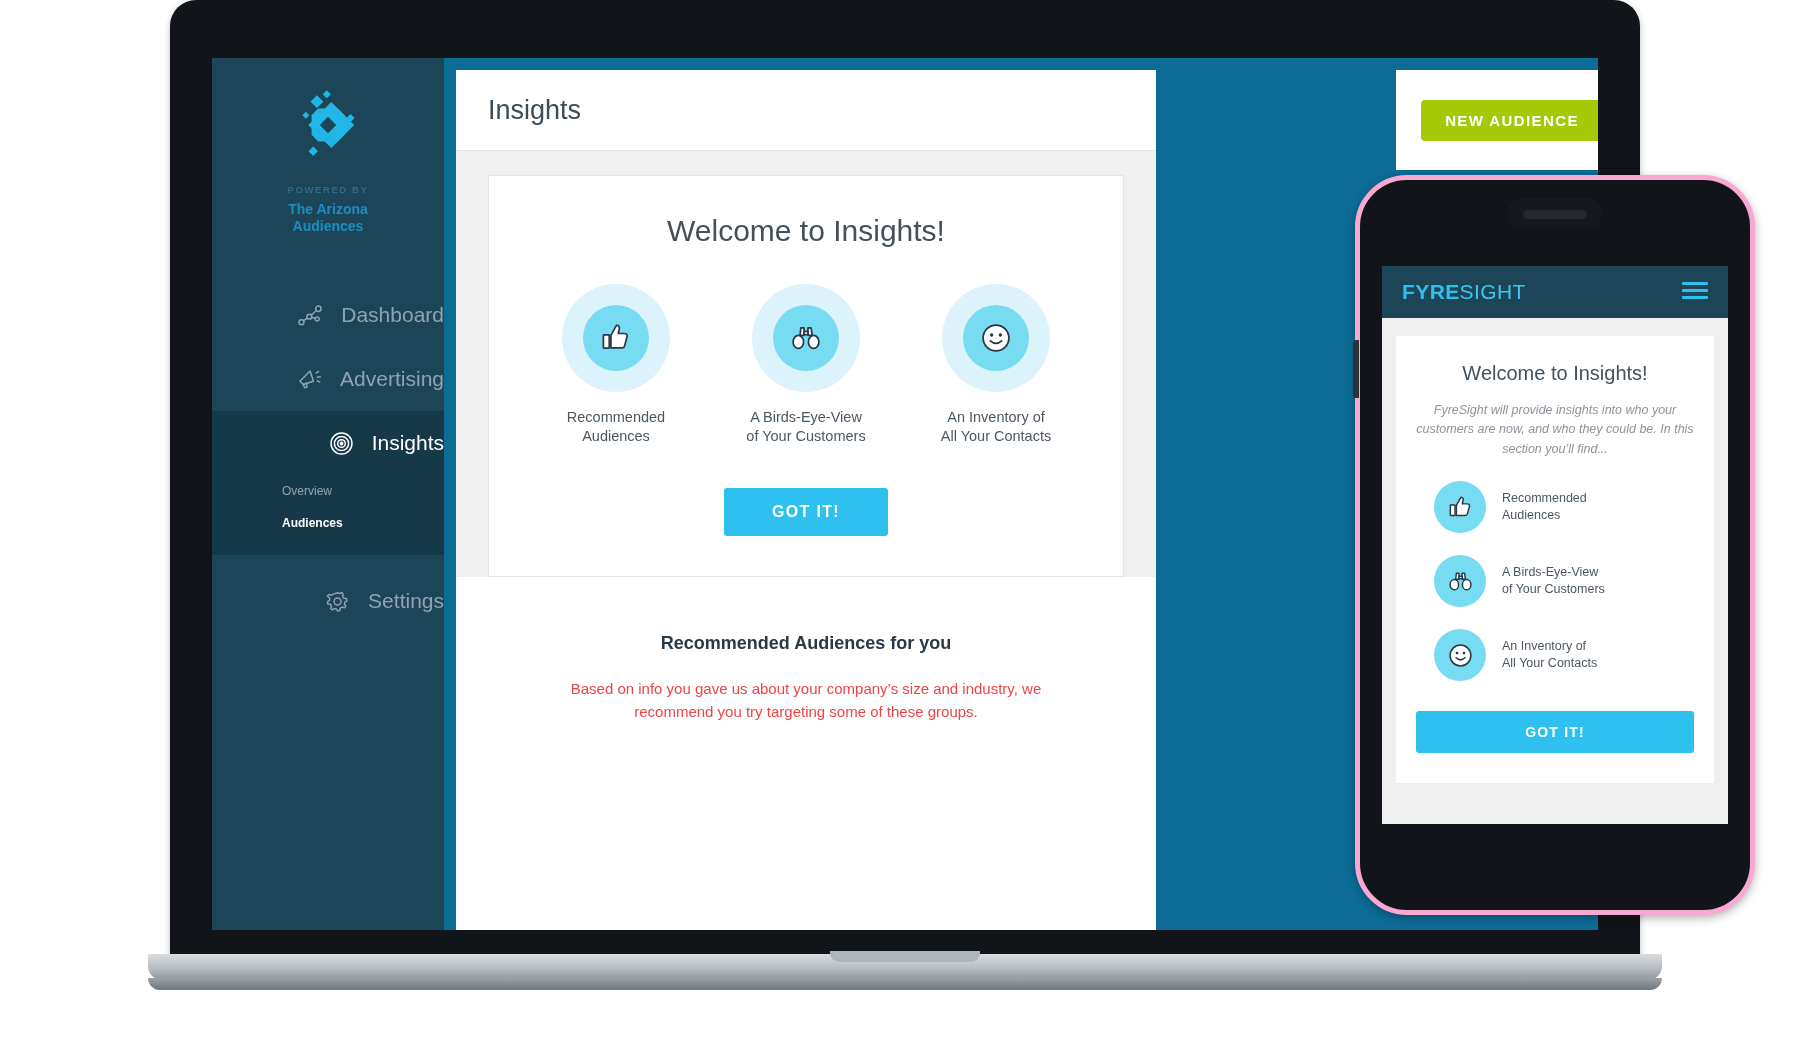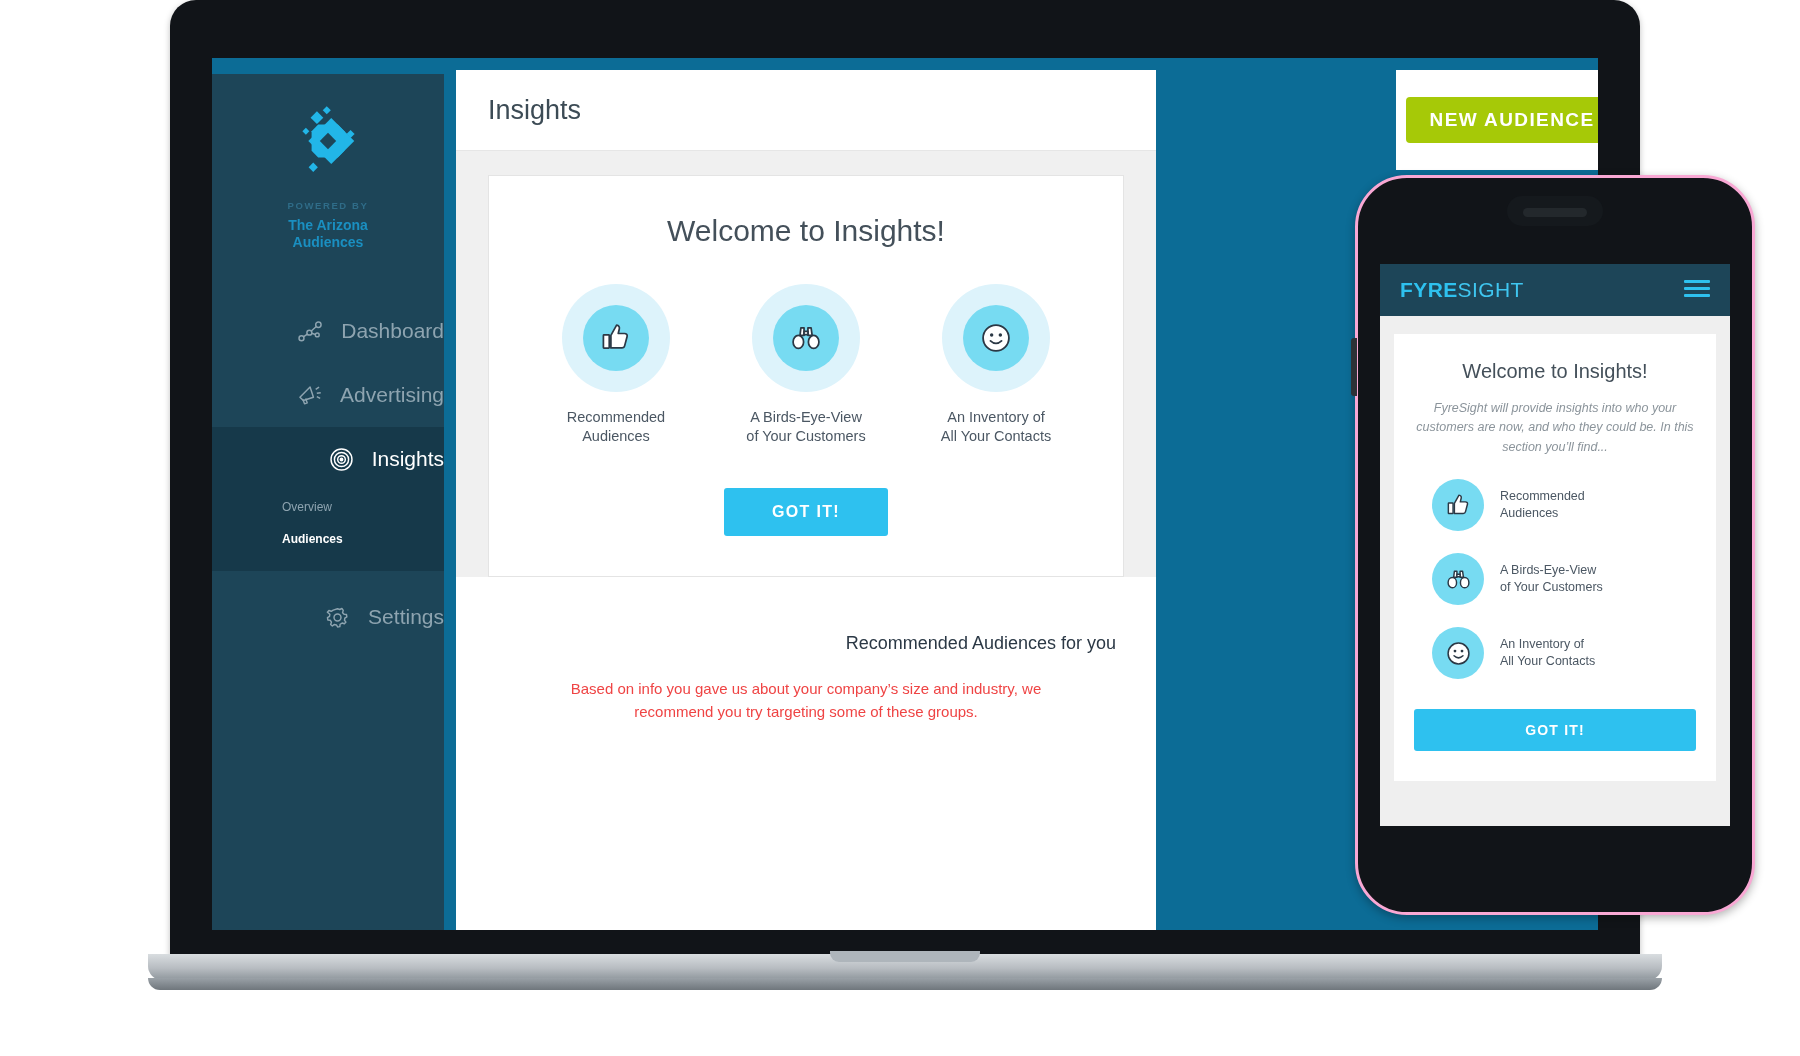--- a/index.html
+++ b/index.html
@@ -33,21 +33,21 @@
     width:150px; height:11px; background:#aeb5bb; border-radius:0 0 9px 9px;
   }
   .laptop-foot {
     position:absolute; left:-22px; bottom:0px; width:1514px; height:12px;
     background: linear-gradient(#9aa1a7, #6f767c);
     border-radius: 0 0 22px 22px;
   }
 
   
   .sidebar {
-    position:absolute; left:0; top:16px; width:232px; height:100%;
+    position:absolute; left:0; top:0; width:232px; height:100%;
     background:#1d4558;
   }
   .logo-wrap { padding-top:26px; text-align:center; }
   .logo-mark { width:82px; height:82px; margin:0 auto; display:block; }
   .powered {
     margin-top:18px; font-size:9.5px; letter-spacing:1.6px;
     color:#2f6c88; font-weight:700; text-transform:uppercase;
   }
   .brandline {
     margin-top:6px; font-size:14px; font-weight:700; color:#1a8fc1;
@@ -112,44 +112,44 @@
   }
   .gotit-wrap { text-align:center; margin-top:42px; }
   .btn-gotit {
     display:inline-block; background:#2ec1ef; color:#fff;
     font-size:16px; font-weight:700; letter-spacing:1.3px;
     padding:15px 48px; border:none; border-radius:3px; cursor:pointer;
   }
 
   .whitezone { padding:56px 40px 0; background:#fff; }
   .whitezone h3 {
-    text-align:right; font-size:18px; font-weight:400; color:#2b3845;
+    text-align:center; font-size:18px; font-weight:700; color:#2b3845;
   }
   .whitezone .sub {
     margin:24px auto 12px; max-width:500px; text-align:center;
     font-size:15px; line-height:1.5; color:#ef4444;
   }
 
   
   .callout {
     position:absolute; left:952px; top:12px; width:232px; height:100px;
     background:#ffffff; display:flex; align-items:center; justify-content:center;
   }
   .btn-newaud {
     background:#a6c907; color:#ffffff; border:none; border-radius:4px;
-    font-size:19px; font-weight:700; letter-spacing:1.4px;
+    font-size:15px; font-weight:700; letter-spacing:1.4px;
     padding:12px 24px; cursor:pointer;
   }
 
   
   .phone {
     position:absolute; left:1355px; top:175px; width:400px; height:740px;
     background:#111418; border-radius:52px;
     box-shadow: 0 3px 10px rgba(0,0,0,.3);
-    border:3px solid #f9a8d4;
+    border:5px solid #f9a8d4;
   }
   .phone-speaker {
     position:absolute; left:50%; transform:translateX(-50%); top:30px;
     width:64px; height:9px; background:#23282c; border-radius:6px;
   }
   .phone-cam {
     position:absolute; left:50%; transform:translateX(-50%); top:18px;
     width:96px; height:30px; background:#15191d; border-radius:16px;
   }
   .phone-btn-l {

